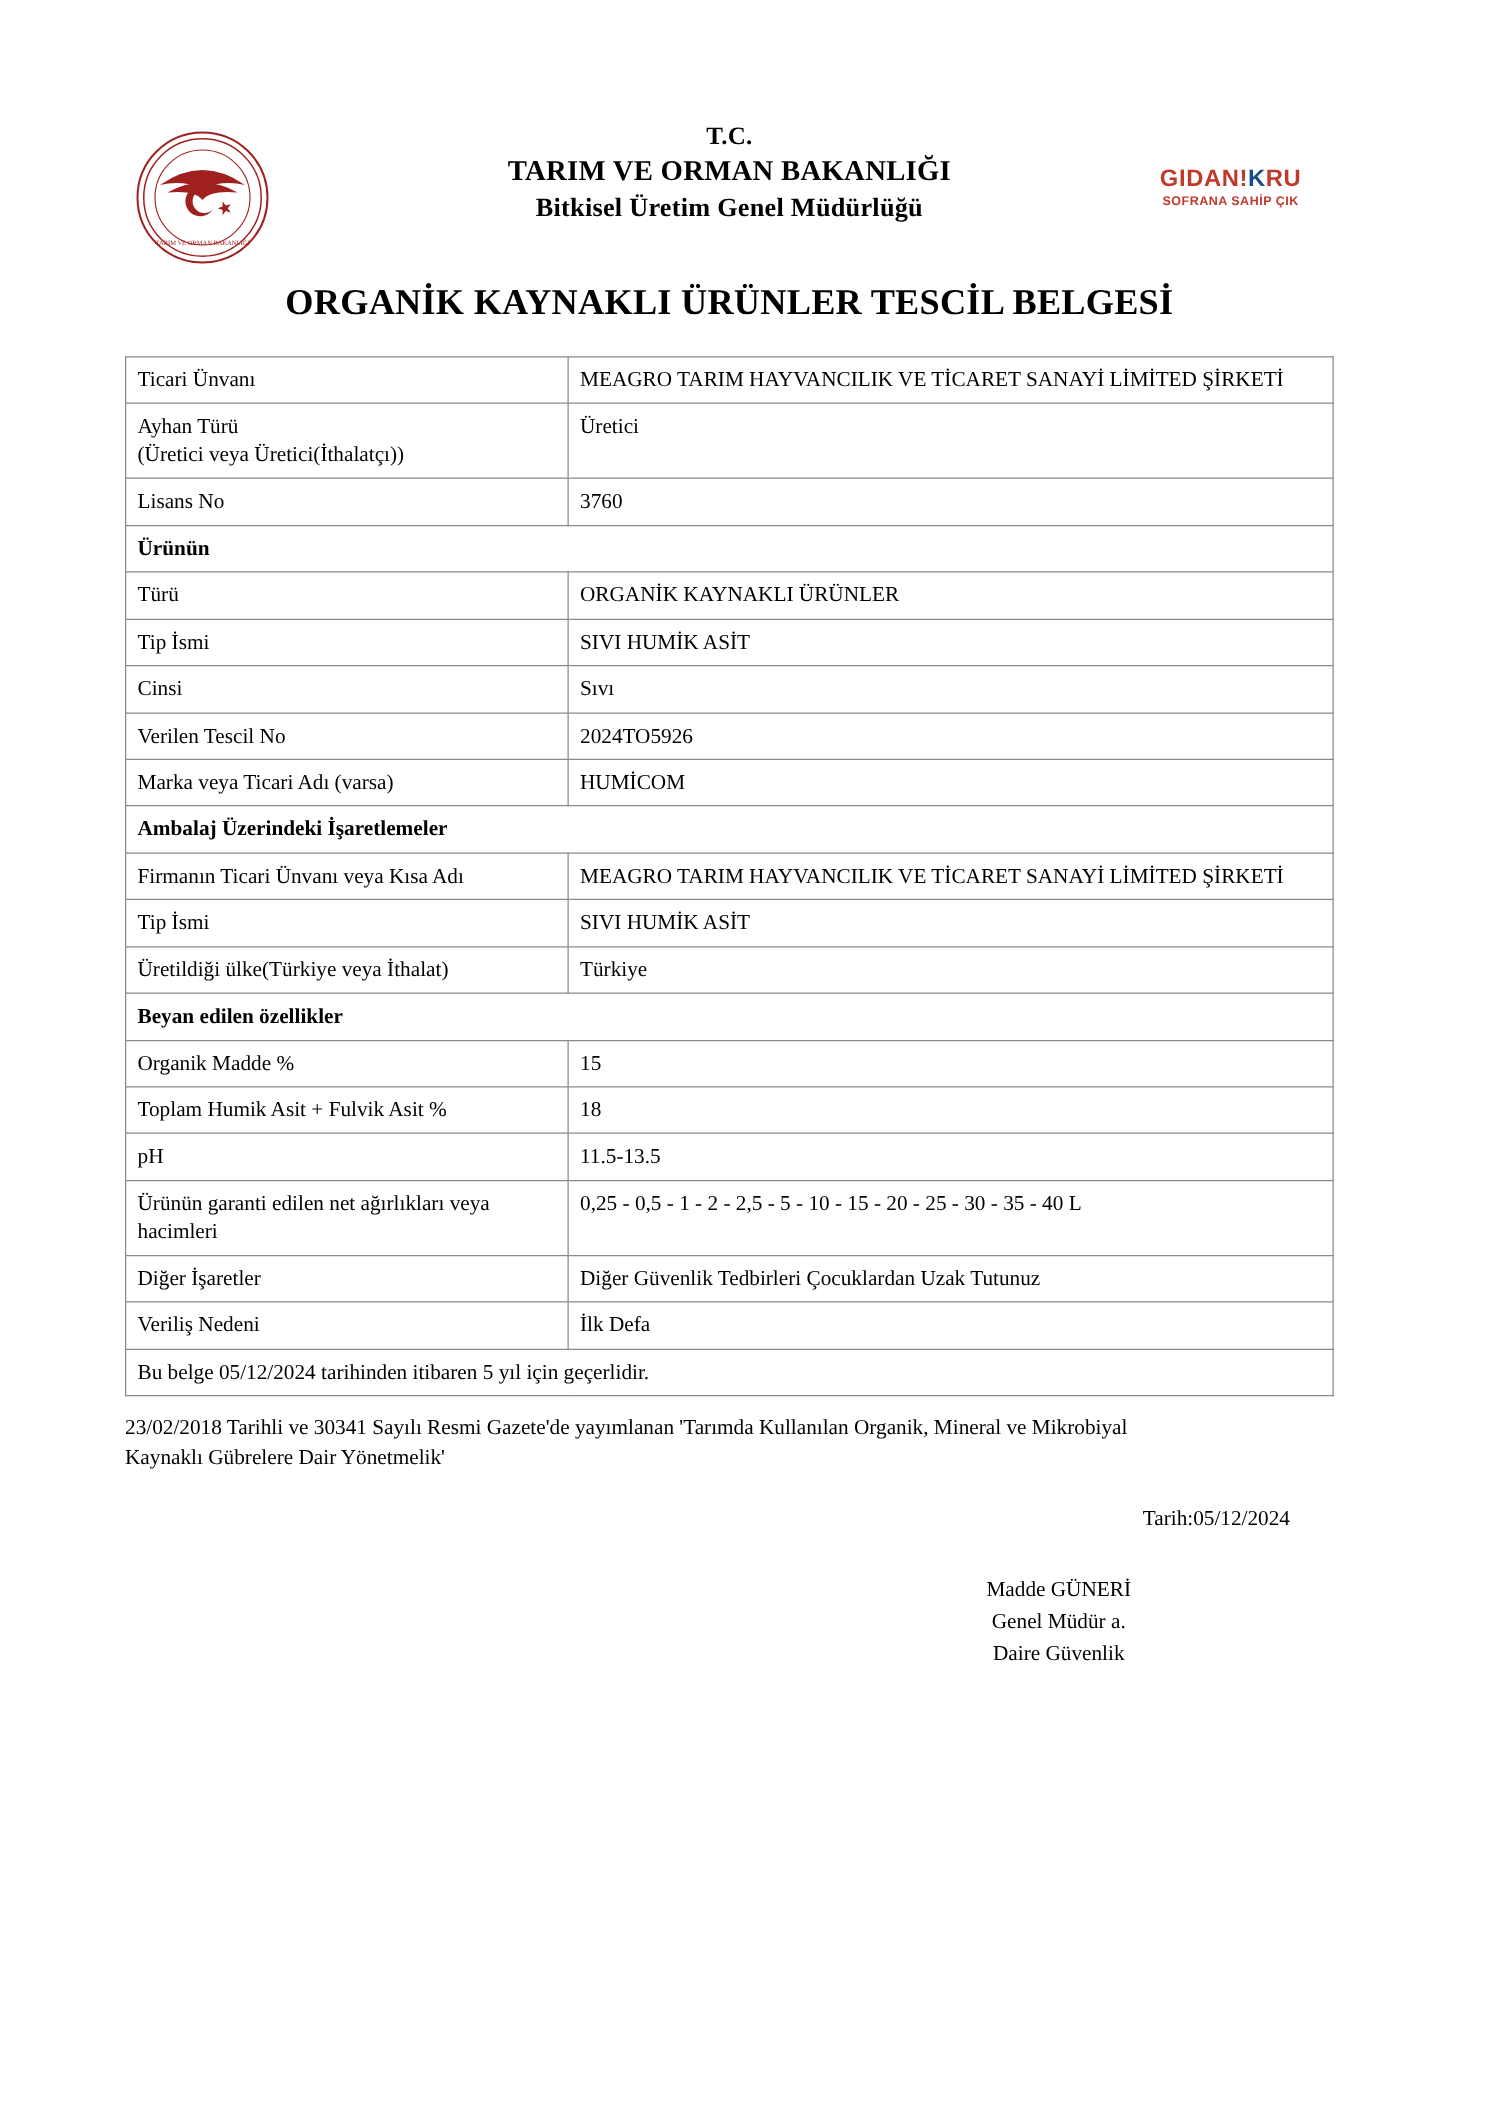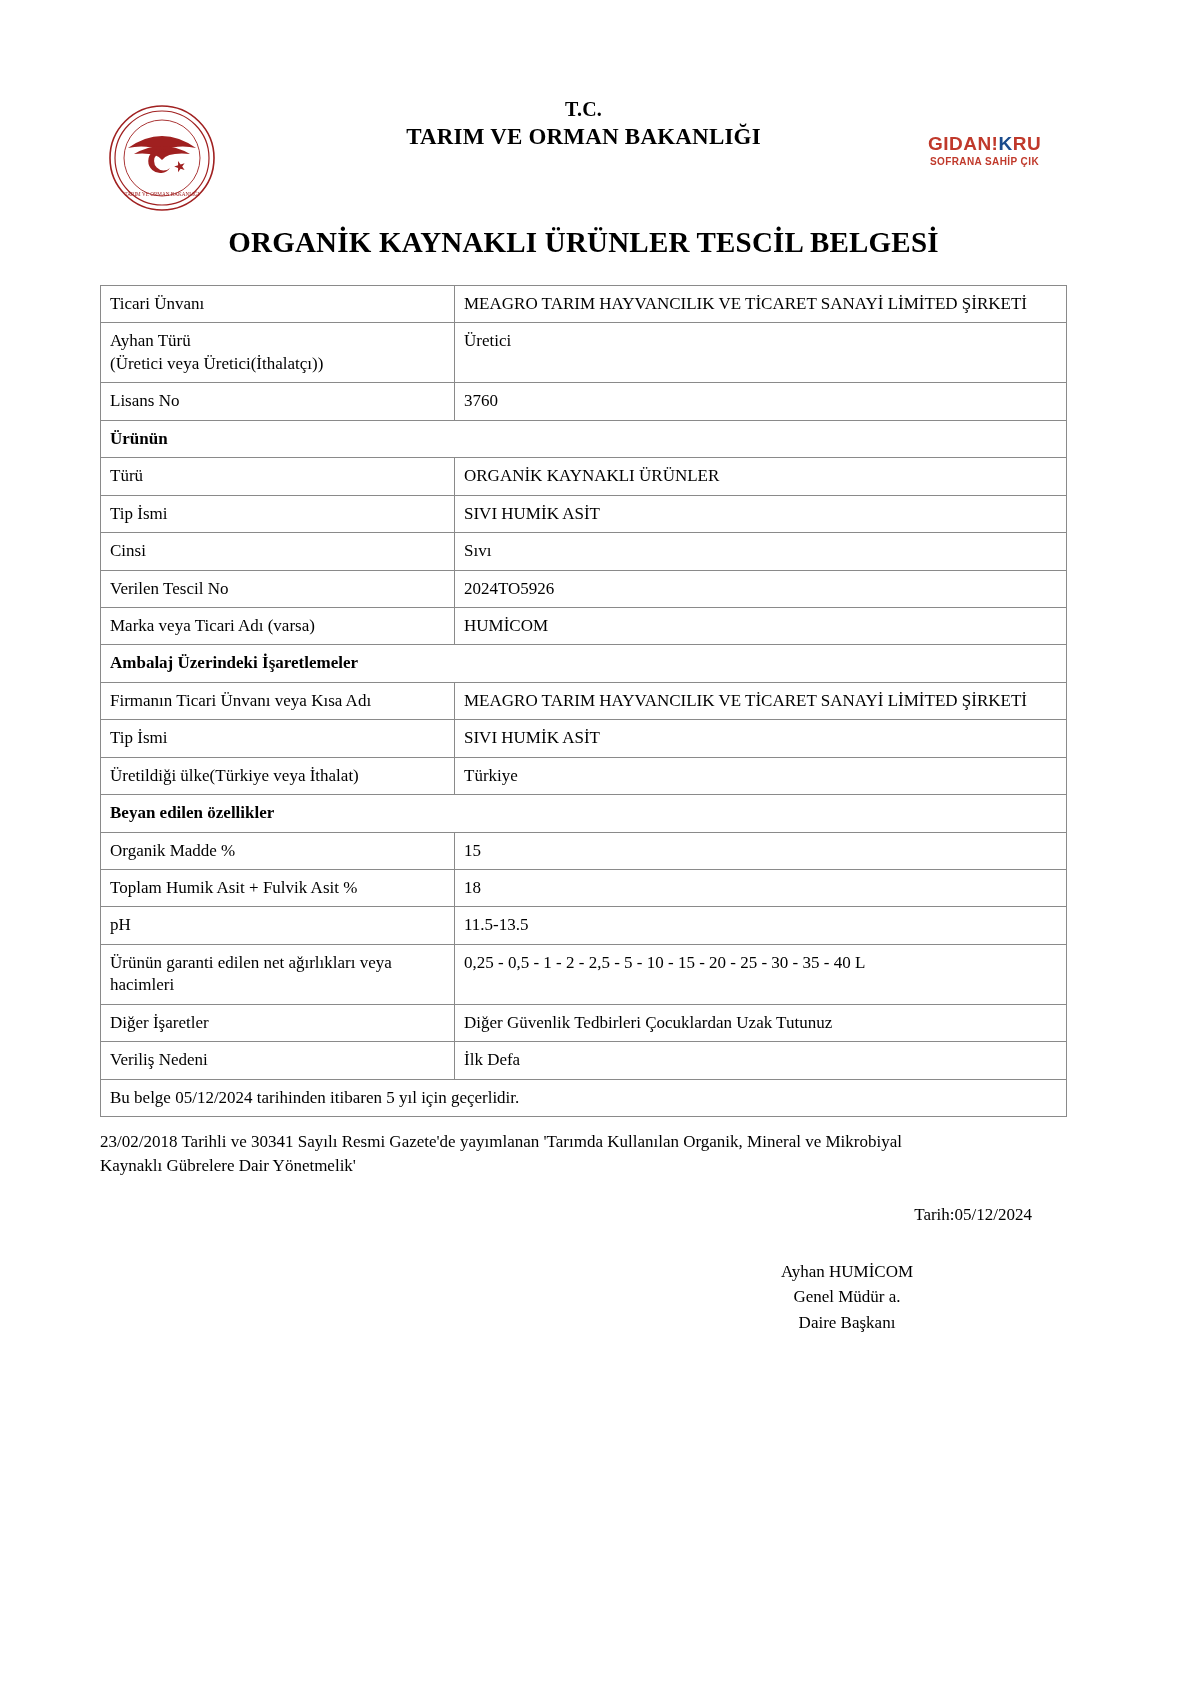--- a/index.html
+++ b/index.html
@@ -150,20 +150,21 @@
         <path d="M26 50 Q54 34 82 50 Q60 48 54 56 Q48 48 26 50 Z" fill="#a02020"></path>
         <path d="M62 64 a12 12 0 1 1 0 -14 a9.5 9.5 0 1 0 0 14 z" fill="#a02020"></path>
         <polygon points="70,57 72.6,60.4 76.6,59.3 74.2,62.6 76.6,65.9 72.6,64.8 70,68.2 70.1,64 66.2,62.6 70.1,61.2" fill="#a02020"></polygon>
         <text x="54" y="92" font-size="5.2" fill="#a02020" text-anchor="middle" font-family="Liberation Serif, serif">TARIM VE ORMAN BAKANLIĞI</text>
       </svg>
     </div>
 
     <div class="header-titles">
       <div class="line line-1">T.C.</div>
       <div class="line line-2">TARIM VE ORMAN BAKANLIĞI</div>
+      <div class="line line-3">Bitkisel Üretim Genel Müdürlüğü</div>
     </div>
 
     <div class="brandmark">
       <div class="bm-top">
         <span>GIDAN!</span><span class="blue">K</span><span>RU</span>
       </div>
       <div class="bm-bottom">SOFRANA SAHİP ÇIK</div>
     </div>
   </div>
 
@@ -264,18 +265,18 @@
   </table>
 
   <div class="regulation">
     <div>23/02/2018 Tarihli ve 30341 Sayılı Resmi Gazete'de yayımlanan 'Tarımda Kullanılan Organik, Mineral ve Mikrobiyal</div>
     <div>Kaynaklı Gübrelere Dair Yönetmelik'</div>
   </div>
 
   <div class="date-line">Tarih:05/12/2024</div>
 
   <div class="signature">
-    <div>Ayhan HUMİCOM</div>
+    <div>Madde GÜNERİ</div>
     <div>Genel Müdür a.</div>
-    <div>Daire Başkanı</div>
+    <div>Daire Güvenlik</div>
   </div>
 
 </div>
 
 </body></html>

